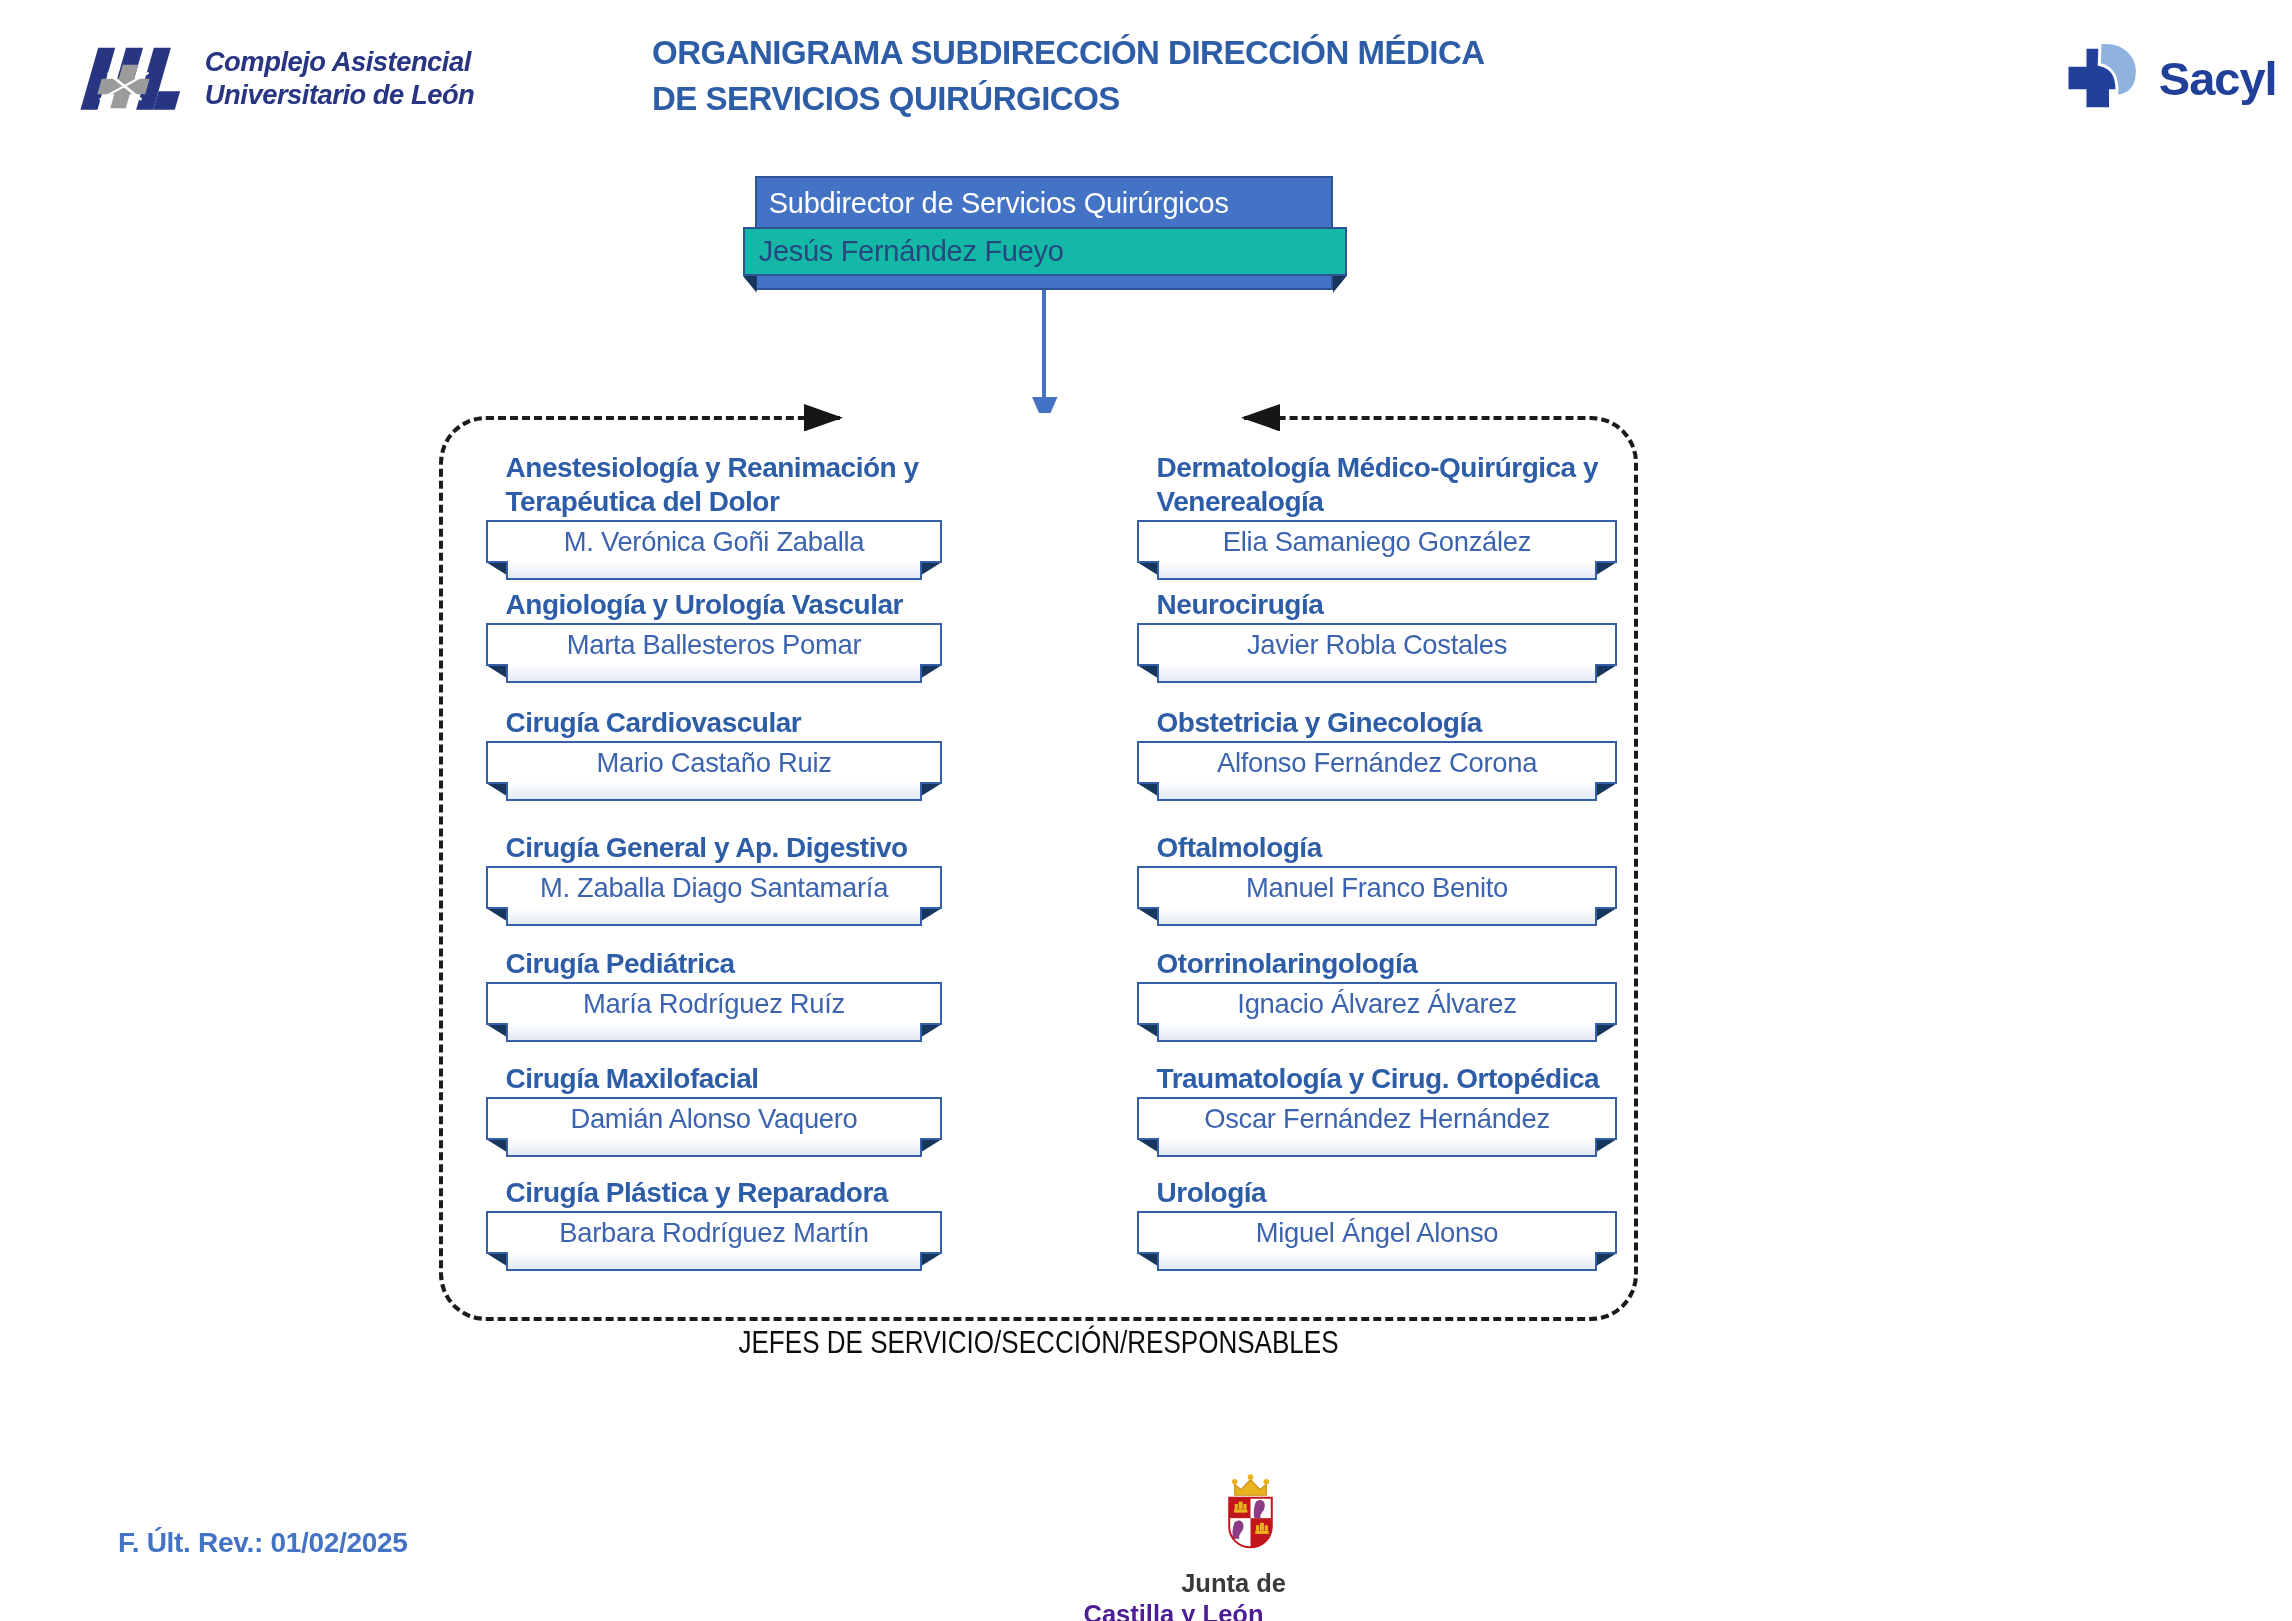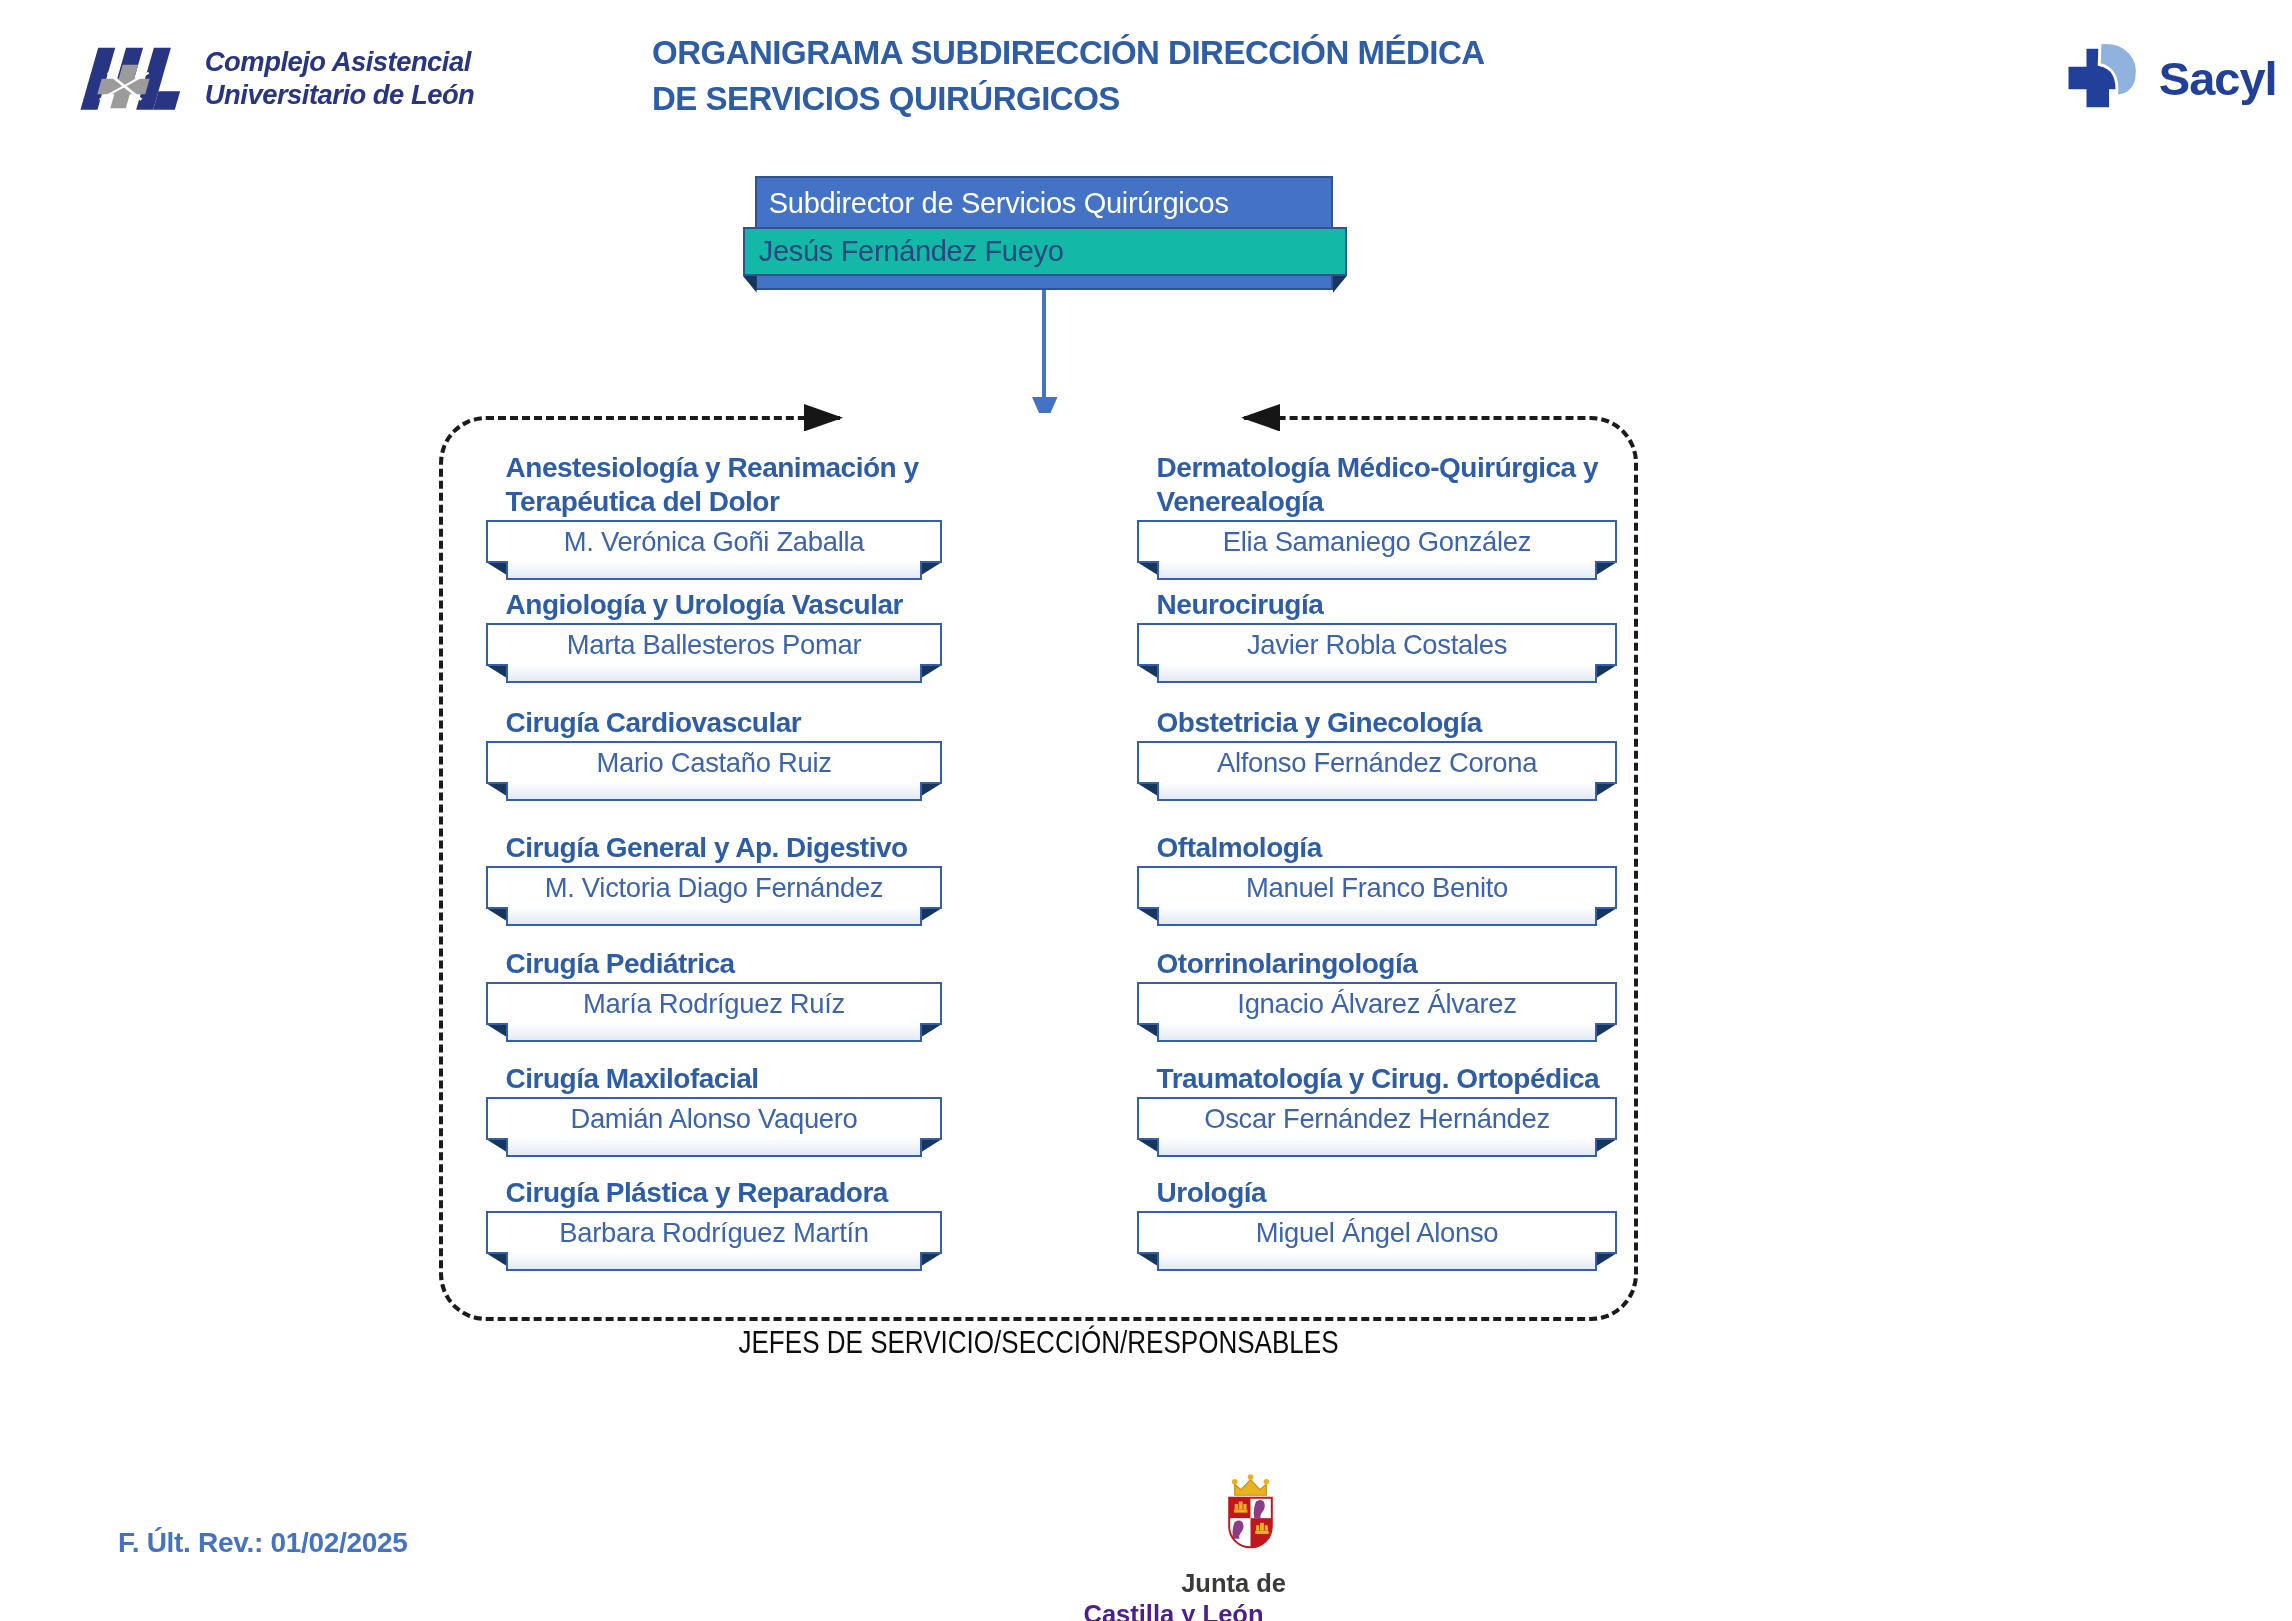--- a/index.html
+++ b/index.html
@@ -159,21 +159,21 @@
         </div>
       <div class="notch nl"></div>
       <div class="notch nr"></div>
       <div class="flap"></div>
     </div>
   </div>
   <div class="row colL r3">
     <div class="dept">Cirugía General y Ap. Digestivo</div>
     <div class="ribbon">
       <div class="plate">
-          <span>M. Victoria Diago Fernández</span>
+          <span>M. Zaballa Diago Santamaría</span>
         </div>
       <div class="notch nl"></div>
       <div class="notch nr"></div>
       <div class="flap"></div>
     </div>
   </div>
   <div class="row colL r4">
     <div class="dept">Cirugía Pediátrica</div>
     <div class="ribbon">
       <div class="plate">

